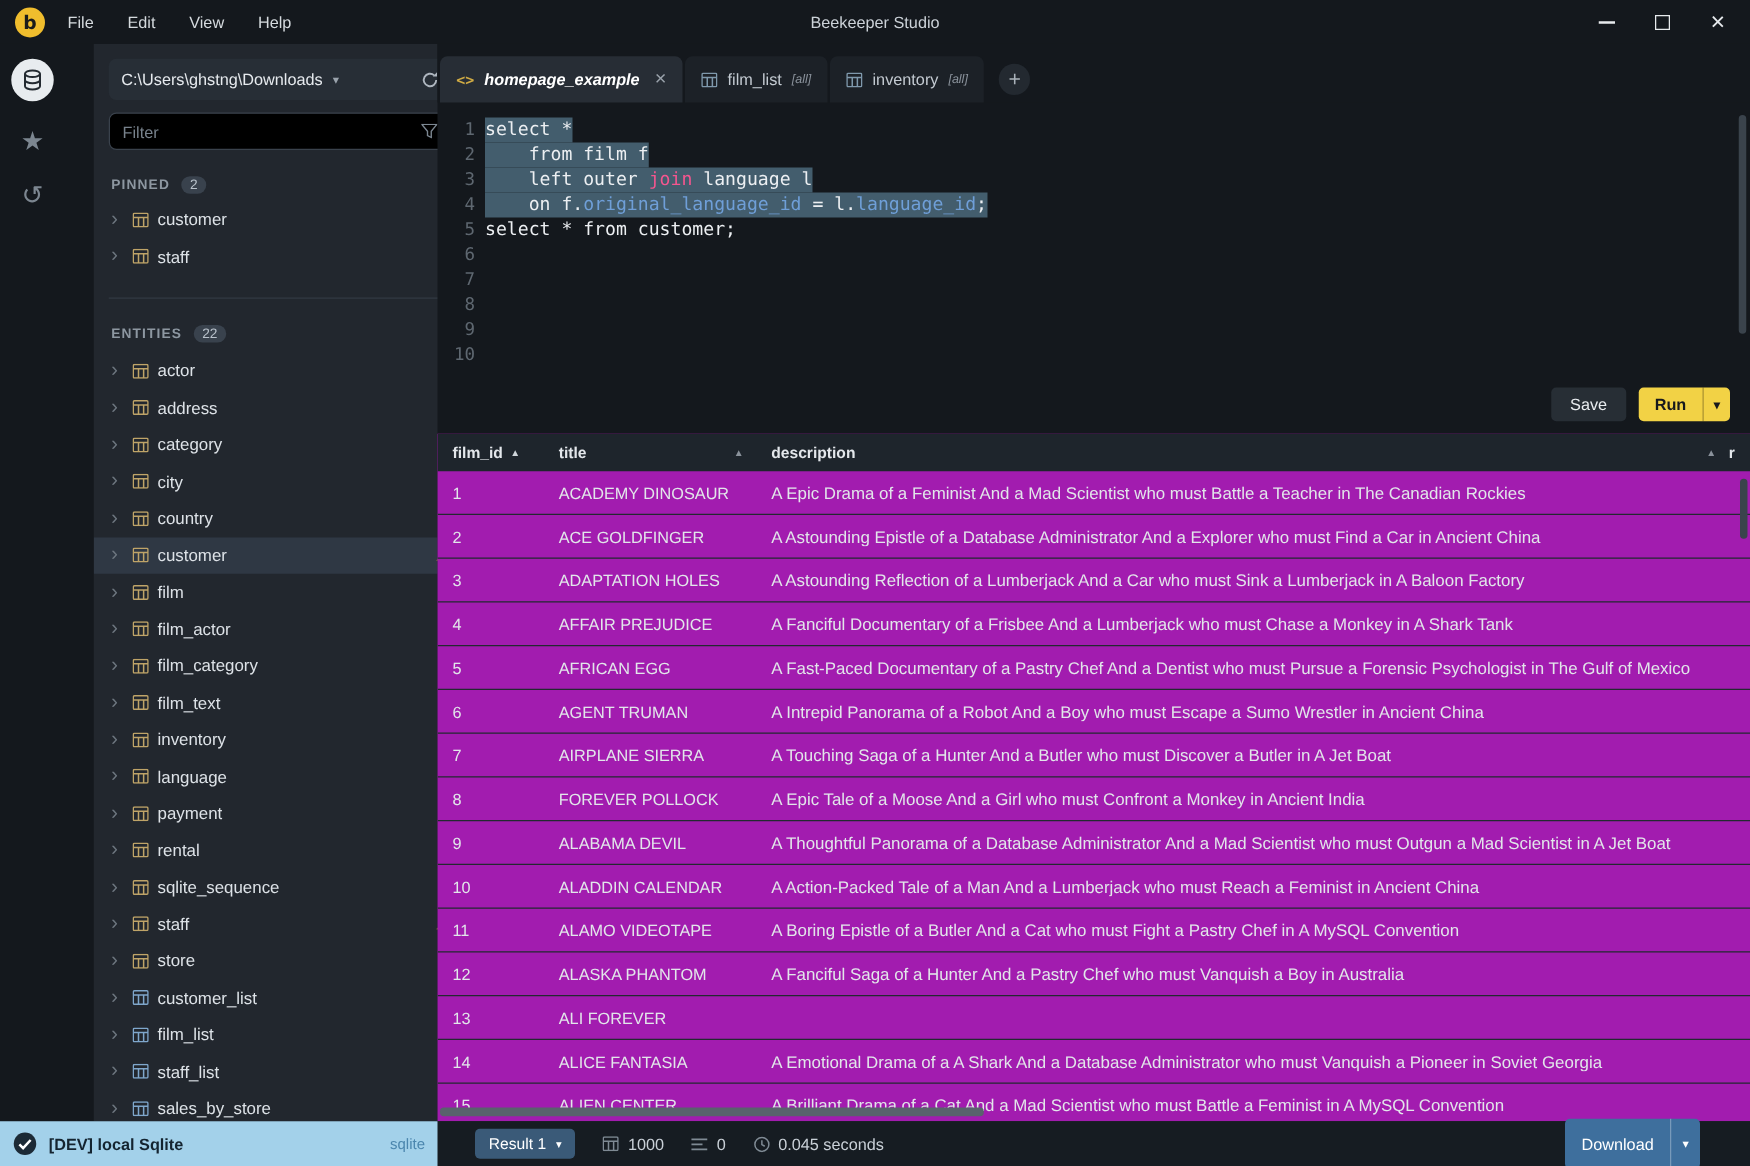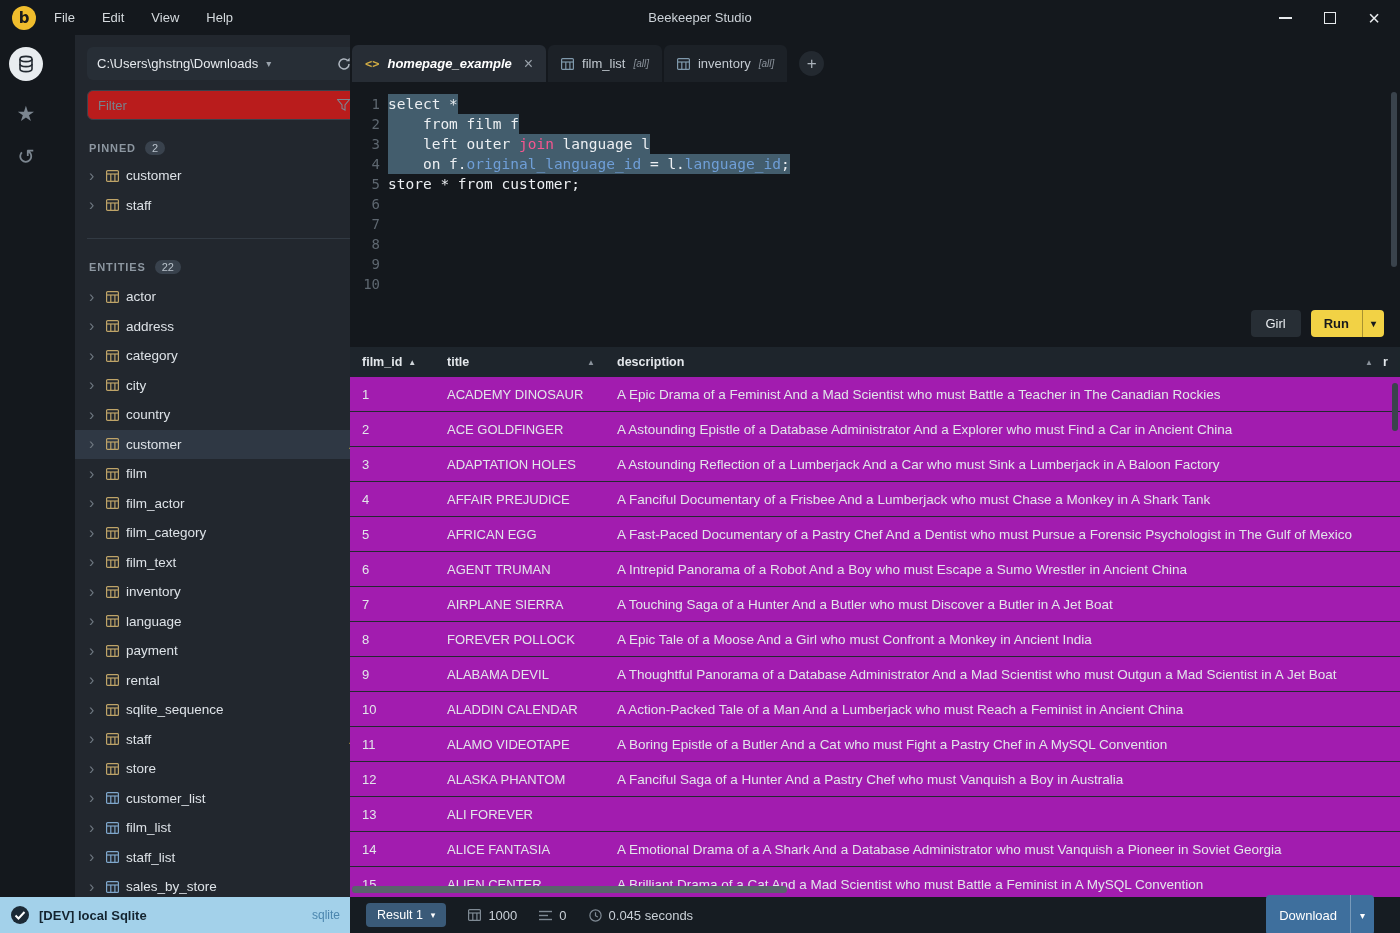--- a/index.html
+++ b/index.html
@@ -21,21 +21,21 @@
   .iconstrip{position:absolute;left:0;top:35px;width:52px;bottom:36px;background:#14181d;display:flex;flex-direction:column;align-items:center;padding-top:12px;gap:22px;}
   .strip-db{width:34px;height:34px;border-radius:50%;background:#e8ecef;display:flex;align-items:center;justify-content:center;}
   .strip-ic{font-size:21px;color:#7c8690;line-height:1;}
 
   
   .sidebar{position:absolute;left:52px;top:35px;width:298px;bottom:36px;background:#22272e;overflow:hidden;margin-left:23px;}
   .conn-row{margin:12px 12px 0 12px;height:33px;background:#272e36;border-radius:6px;display:flex;align-items:center;padding:0 10px;gap:8px;}
   .conn-path{font-size:13px;color:#e6eaee;white-space:nowrap;overflow:hidden;max-width:205px;}
   .conn-caret{color:#9aa3ac;font-size:10px;}
   .conn-refresh{margin-left:auto;display:flex;}
-  .filter-row{margin:10px 12px 0 12px;height:30px;border:1px solid #3a424c;border-radius:6px;display:flex;align-items:center;padding:0 10px;background:#b91c1c;}
+  .filter-row{margin:10px 12px 0 12px;height:30px;border:1px solid #3a424c;border-radius:6px;display:flex;align-items:center;padding:0 10px;background:#000000;}
   .filter-input{flex:1;background:transparent;border:none;outline:none;color:#dfe3e7;font-size:13px;font-family:inherit;}
   .filter-input::placeholder{color:#78828c;}
   .sec-head{display:flex;align-items:center;gap:9px;margin:21px 14px 6px 14px;font-size:11px;font-weight:bold;letter-spacing:0.9px;color:#8d97a1;}
   .badge{background:#39424d;color:#b9c2cb;border-radius:9px;padding:1px 7px;font-size:11px;font-weight:normal;letter-spacing:0;}
   .side-item{display:flex;align-items:center;height:29.5px;padding:0 13px 0 14px;gap:7px;}
   .side-item.active{background:#2f3844;}
   .chev{color:#6d767f;font-size:16px;line-height:1;width:10px;flex:none;}
   .tbl-icon{color:#bfa468;display:flex;flex:none;}
   .side-item.view .tbl-icon{color:#7fa7cc;}
   .side-label{font-size:13.5px;color:#dde2e7;white-space:nowrap;}
@@ -91,21 +91,21 @@
   .c-title{width:170px;padding-left:12px;flex:none;white-space:nowrap;overflow:hidden;}
   .c-desc{flex:1;padding-left:12px;white-space:nowrap;overflow:hidden;font-size:13.5px;}
   .hscroll{position:absolute;left:2px;bottom:4px;width:435px;height:7px;background:#59626c;border-radius:3px;z-index:3;}
   .res-scroll{position:absolute;right:2px;top:36px;width:6px;height:48px;background:#3a434c;border-radius:3px;z-index:3;}
 
   
   .statusbar{position:absolute;left:0;bottom:0;width:1400px;height:36px;display:flex;align-items:stretch;background:#161c22;z-index:6;}
   .sb-left{width:350px;background:#a3d1ea;display:flex;align-items:center;gap:9px;padding:0 10px;flex:none;}
   .sb-conn{color:#142430;font-weight:bold;font-size:13px;white-space:nowrap;}
   .sb-type{margin-left:auto;color:#4b86ae;font-size:12px;}
-  .sb-main{flex:1;display:flex;align-items:center;gap:22px;padding:0 16px;}
+  .sb-main{flex:1;display:flex;align-items:center;gap:22px;padding:0 30px;}
   .sb-result{background:#3a5a78;border-radius:4px;height:24px;display:flex;align-items:center;gap:8px;padding:0 11px;color:#fff;font-size:12.5px;}
   .sb-caret{font-size:9px;}
   .sb-item{display:flex;align-items:center;gap:7px;color:#c9d0d7;font-size:13px;}
   .ic-dim{color:#7f8a94;display:flex;}
   .sb-download{margin-left:auto;margin-right:10px;background:#3e6f9d;border-radius:4px;height:40px;display:flex;align-items:center;color:#fff;}
   .dl-main{padding:0 13px;font-size:13px;}
   .dl-caret{width:24px;border-left:1px solid rgba(255,255,255,.3);align-self:stretch;display:flex;align-items:center;justify-content:center;font-size:10px;}
 </style>
 </head>
 <body>
@@ -592,21 +592,21 @@
         <div class="cline">
           <span class="gut">3</span>
           <span class="ctext sel"><span class="tk-pl">    left outer </span><span class="tk-kw">join</span><span class="tk-pl"> language l</span></span>
         </div>
         <div class="cline">
           <span class="gut">4</span>
           <span class="ctext sel"><span class="tk-pl">    on f.</span><span class="tk-prop">original_language_id</span><span class="tk-pl"> = l.</span><span class="tk-prop">language_id</span><span class="tk-pl">;</span></span>
         </div>
         <div class="cline">
           <span class="gut">5</span>
-          <span class="ctext"><span class="tk-pl">store * from customer;</span></span>
+          <span class="ctext"><span class="tk-pl">select * from customer;</span></span>
         </div>
         <div class="cline">
           <span class="gut">6</span>
           <span class="ctext"></span>
         </div>
         <div class="cline">
           <span class="gut">7</span>
           <span class="ctext"></span>
         </div>
         <div class="cline">
@@ -617,21 +617,21 @@
           <span class="gut">9</span>
           <span class="ctext"></span>
         </div>
         <div class="cline">
           <span class="gut">10</span>
           <span class="ctext"></span>
         </div>
       </div>
     <div class="ed-scroll"></div>
     <div class="ed-actions">
-      <div class="btn-save">Girl</div>
+      <div class="btn-save">Save</div>
       <div class="btn-run">
         <span class="run-main">Run</span>
         <span class="run-caret">▾</span>
       </div>
     </div>
   </div>
 
   <div class="results">
     <div class="rhead">
       <div class="hcell hc-id">

